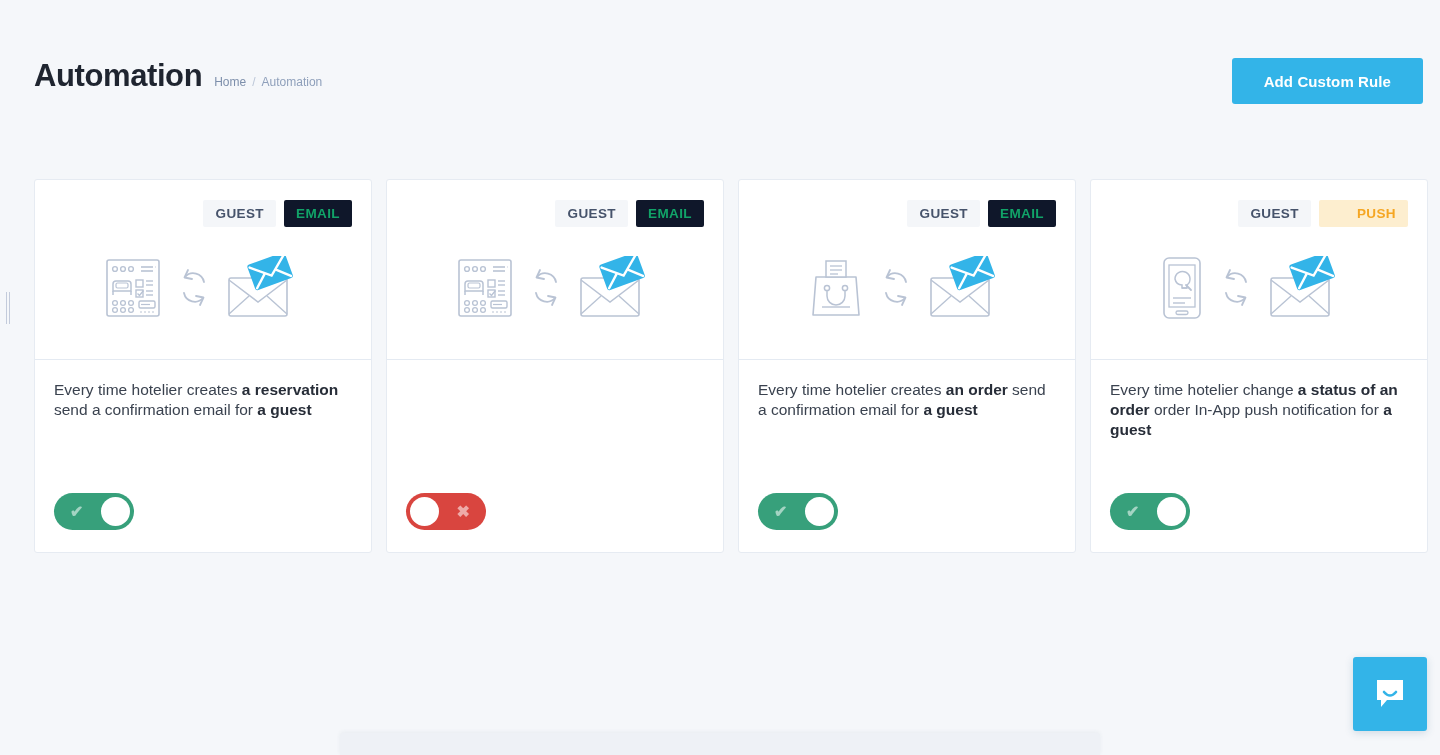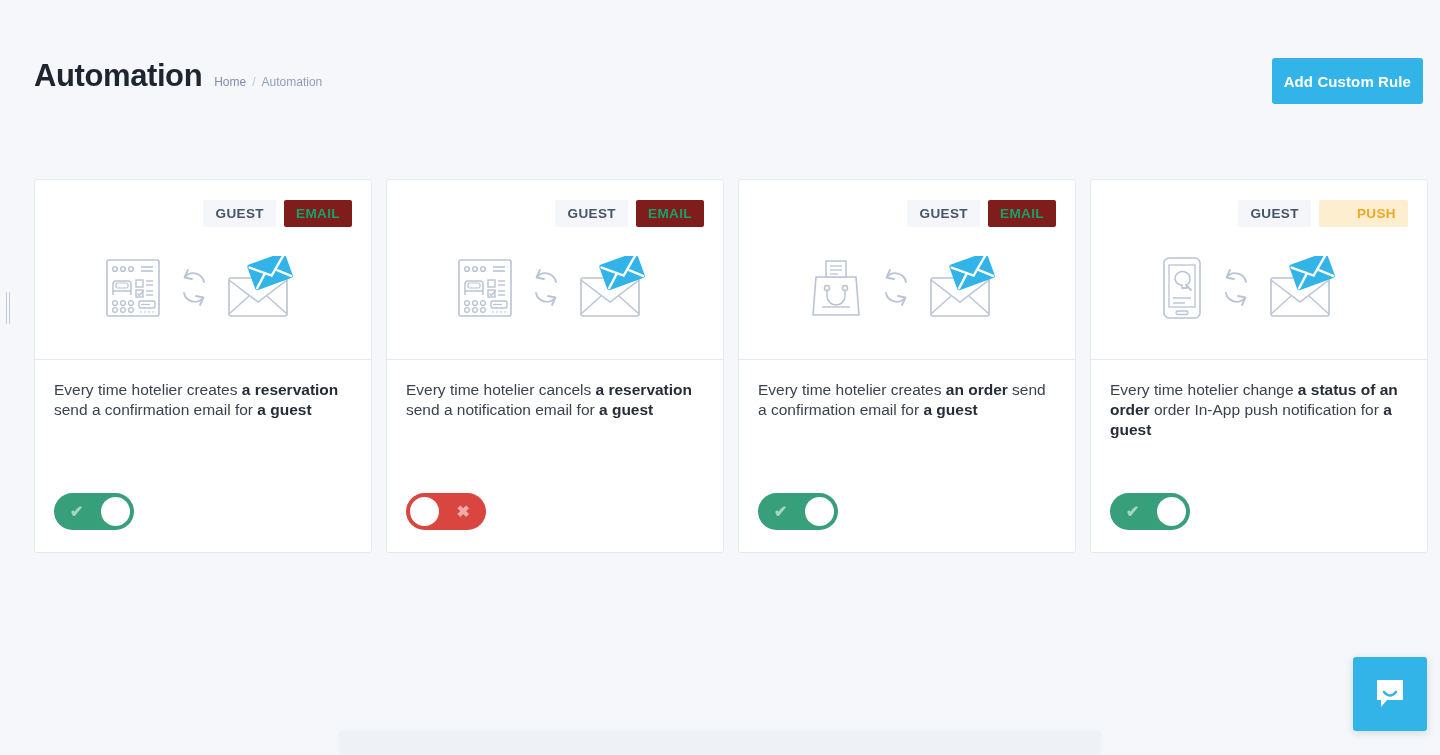--- a/index.html
+++ b/index.html
@@ -66,21 +66,21 @@
   }
   .breadcrumb .crumb-link { color: #7d8fab; }
   .breadcrumb .crumb-sep  { color: #bcc7d8; }
   .breadcrumb .crumb-current { color: #8fa0bb; }
 
   .add-rule-btn {
     position: absolute;
     right: 17px;
     top: 58px;
     height: 46px;
-    padding: 0 12px;
+    padding: 0 32px;
     background: #33b4e8;
     color: #ffffff;
     border: none;
     border-radius: 3px;
     font-family: "Liberation Sans", sans-serif;
     font-size: 15px;
     font-weight: 700;
     cursor: pointer;
     letter-spacing: 0.1px;
   }
@@ -119,21 +119,21 @@
   }
   .badge {
     padding: 7px 12px 6px;
     font-size: 13.5px;
     font-weight: 700;
     letter-spacing: 0.4px;
     border-radius: 2px;
     line-height: 1;
   }
   .badge-guest { background: #f4f6f9; color: #46536b; }
-  .badge-email { background: #7f1d1d; color: #11a368; }
+  .badge-email { background: #0f172a; color: #11a368; }
   .badge-push  { background: #fdeecf; color: #f5a623; padding-left: 38px; }
 
   .icon-strip {
     position: absolute;
     left: 68px;
     top: 76px;
     display: flex;
     align-items: center;
     gap: 14px;
   }
@@ -376,21 +376,20 @@
           <rect x="26" y="2" width="40" height="27" rx="2.5" fill="#33b4e8"></rect>
           <path d="M28 5 L46 20 L64 5" fill="none" stroke="#ffffff" stroke-width="2.4" stroke-linecap="round"></path>
           <path d="M28 27 L40 16" fill="none" stroke="#ffffff" stroke-width="2.4" stroke-linecap="round"></path>
           <path d="M64 27 L52 16" fill="none" stroke="#ffffff" stroke-width="2.4" stroke-linecap="round"></path>
         </g>
       </svg>
           </span>
       </div>
     </div>
     <div class="card-body">
-      <div class="rule-text"><span>Every time hotelier cancels </span><b>a reservation</b><span> send a notification email for </span><b>a guest</b></div>
       <div class="toggle-wrap">
         <button class="toggle off">
           <span class="mark">✖</span>
           <span class="knob"></span>
         </button>
       </div>
     </div>
     </div>
     <div class="rule-card">
     <div class="card-visual">

